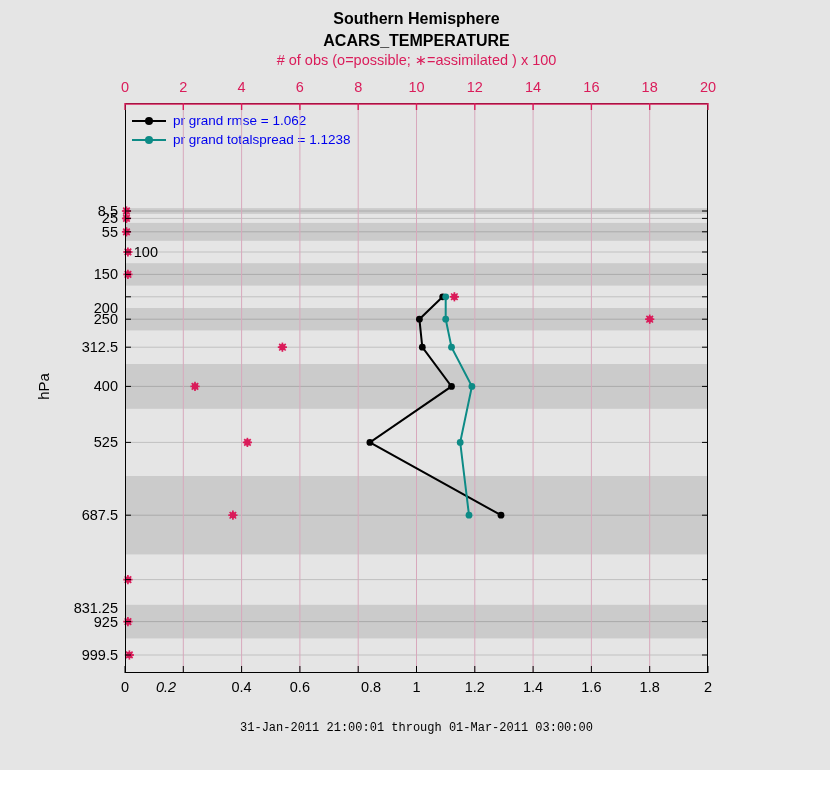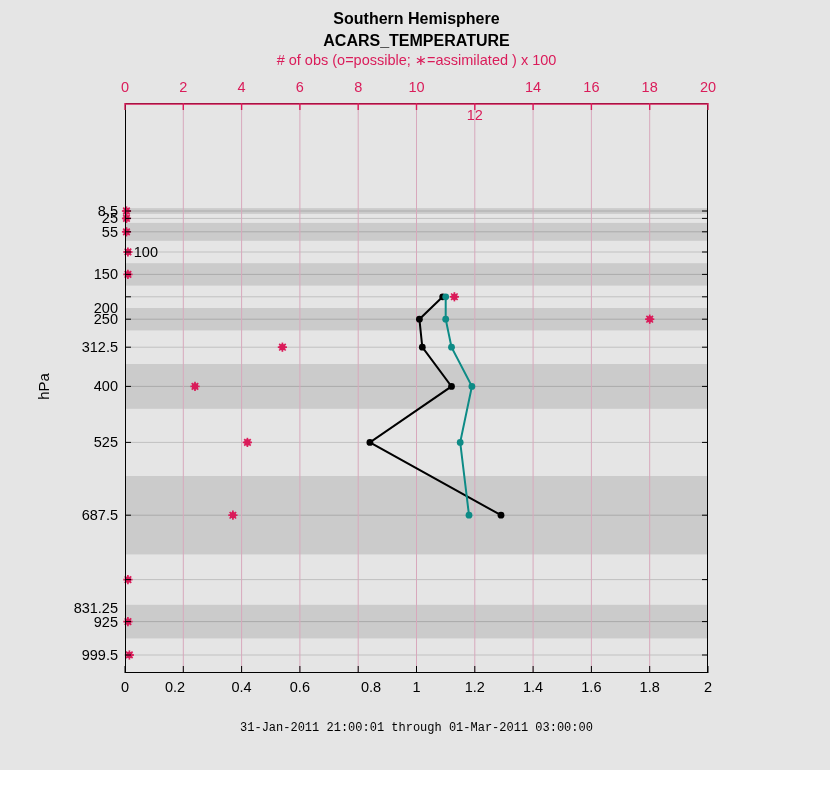--- a/index.html
+++ b/index.html
@@ -33,27 +33,41 @@
   <div class="abs ctr title" style="top:32px">ACARS_TEMPERATURE</div>
   <div class="abs ctr obs-label" style="top: 52px; color: rgb(218, 28, 90); font-weight: normal;" id="obs-axis-label"># of obs (o=possible; ∗=assimilated ) x 100</div>
 
   <div id="top-ticks" style="color: rgb(218, 28, 90);">
       <span class="ttick" style="left: 125px; top: 79px;">0</span>
       <span class="ttick" style="left: 183.3px; top: 79px;">2</span>
       <span class="ttick" style="left: 241.6px; top: 79px;">4</span>
       <span class="ttick" style="left: 299.9px; top: 79px;">6</span>
       <span class="ttick" style="left: 358.2px; top: 79px;">8</span>
       <span class="ttick" style="left: 416.5px; top: 79px;">10</span>
-      <span class="ttick" style="left: 474.8px; top: 79px; margin-top: 28px;">12</span>
+      <span class="ttick" style="left: 474.8px; top: 79px;">12</span>
       <span class="ttick" style="left: 533.1px; top: 79px;">14</span>
       <span class="ttick" style="left: 591.4px; top: 79px;">16</span>
       <span class="ttick" style="left: 649.7px; top: 79px;">18</span>
       <span class="ttick" style="left: 708px; top: 79px;">20</span>
     </div>
 
+  <div class="legend">
+    <div class="lg-row">
+      <span class="lg-line" style="background: rgb(0, 0, 0);">
+          <span class="lg-dot" style="background: rgb(0, 0, 0);"></span>
+        </span>
+      <span class="lg-text" style="color: rgb(0, 0, 238);">pr grand rmse = 1.062</span>
+    </div>
+    <div class="lg-row">
+      <span class="lg-line" style="background: rgb(13, 139, 134);">
+          <span class="lg-dot" style="background: rgb(13, 139, 134);"></span>
+        </span>
+      <span class="lg-text" style="color: rgb(0, 0, 238);">pr grand totalspread = 1.1238</span>
+    </div>
+  </div>
 
   <div id="y-ticks">
       <div class="ylab" style="top: 202px;">8.5</div>
       <div class="ylab" style="top: 209.392px;">25</div>
       <div class="ylab" style="top: 222.833px; text-align: right;">55</div>
       <div class="ylab" style="top: 242.995px; padding-left: 40px;">100</div>
       <div class="ylab" style="top: 265.396px;">150</div>
       <div class="ylab" style="top: 299px;">200</div>
       <div class="ylab" style="top: 310.199px;">250</div>
       <div class="ylab" style="top: 338.201px;">312.5</div>
@@ -258,21 +272,21 @@
       <line x1="0" x2="6" y1="476.6" y2="476.6" stroke="#000"></line>
       <line x1="577" x2="583" y1="476.6" y2="476.6" stroke="#000"></line>
       <line x1="0" x2="6" y1="518.6" y2="518.6" stroke="#000"></line>
       <line x1="577" x2="583" y1="518.6" y2="518.6" stroke="#000"></line>
       <line x1="0" x2="6" y1="552.0" y2="552.0" stroke="#000"></line>
       <line x1="577" x2="583" y1="552.0" y2="552.0" stroke="#000"></line>
     </svg>
 
   <div id="bottom-ticks">
       <span class="btick" style="left: 125px; top: 679px;">0</span>
-      <span class="btick" style="left: 175px; top: 679px;">0.2</span>
+      <span class="btick" style="left: 166px; top: 679px; font-style: italic;">0.2</span>
       <span class="btick" style="left: 241.6px; top: 679px;">0.4</span>
       <span class="btick" style="left: 299.9px; top: 679px;">0.6</span>
       <span class="btick" style="left: 371px; top: 679px;">0.8</span>
       <span class="btick" style="left: 416.5px; top: 679px;">1</span>
       <span class="btick" style="left: 474.8px; top: 679px;">1.2</span>
       <span class="btick" style="left: 533.1px; top: 679px;">1.4</span>
       <span class="btick" style="left: 591.4px; top: 679px;">1.6</span>
       <span class="btick" style="left: 649.7px; top: 679px;">1.8</span>
       <span class="btick" style="left: 708px; top: 679px;">2</span>
     </div>

